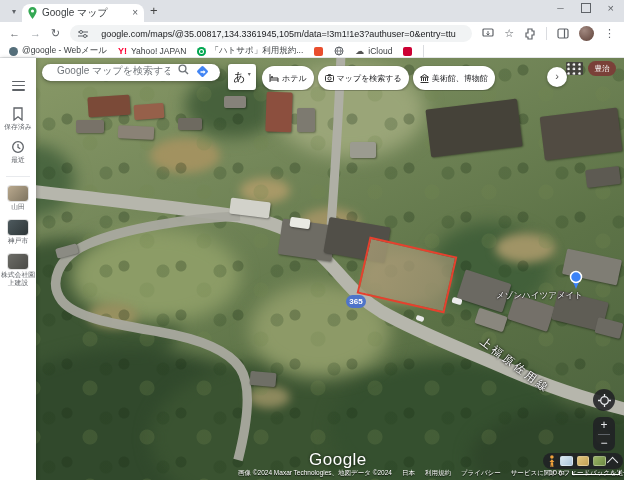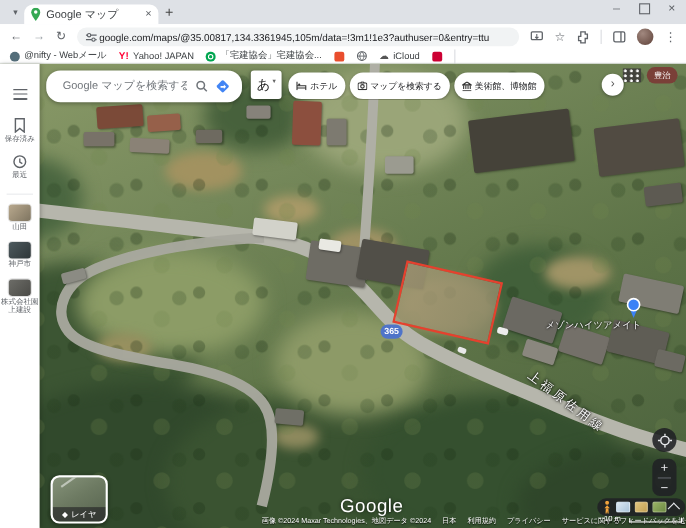--- a/index.html
+++ b/index.html
@@ -16,21 +16,21 @@
   .tab .t-close{font-size:10px;color:#5f6368;line-height:10px}
   #newtab{position:absolute;left:150px;top:3px;font-size:13px;color:#444}
   #wincontrols{position:absolute;right:10px;top:2px;display:flex;gap:17px;align-items:center;color:#5f6368}
   #wincontrols .mini{font-size:9px}
   #wincontrols .maxi{width:8px;height:8px;border:1px solid #5f6368}
   #wincontrols .clos{font-size:11px}
   #toolbar{position:absolute;left:0;top:22px;right:0;height:23px;background:#fff;
       display:flex;align-items:center;padding:0 9px;gap:10px;box-sizing:border-box}
   .navic{color:#5f6368;font-size:11px;line-height:11px}
   #omnibox{flex:1;max-width:402px;height:17px;background:#f1f3f4;border-radius:9px;
-      display:flex;align-items:center;padding:0 8px;gap:2px;overflow:hidden}
+      display:flex;align-items:center;padding:0 8px;gap:13px;overflow:hidden}
   #omnibox .url{font-size:9px;color:#202124;white-space:nowrap;overflow:hidden}
   .tbi{color:#5f6368;display:flex;align-items:center}
   .tb-divider{width:1px;height:13px;background:#dadce0}
   #avatar{width:15px;height:15px;border-radius:50%;background:radial-gradient(circle at 35% 30%,#a1887f,#5d4037)}
   #bookmarksbar{position:absolute;left:0;top:45px;right:0;height:13px;background:#fff;
       border-bottom:1px solid #e4e6e8;display:flex;align-items:center;padding:0 9px;gap:11px;
       font-size:8.5px;color:#3c4043;box-sizing:border-box}
   .bm{display:flex;align-items:center;gap:4px;white-space:nowrap}
   .fav{width:9px;height:9px;border-radius:2px;flex:none;display:inline-block}
   .fav.round{border-radius:50%}
@@ -62,22 +62,22 @@
   #poi-label{position:absolute;left:496px;top:232px;z-index:6;color:#fff;font-size:8.5px;
       white-space:nowrap;text-shadow:0 0 2px #000,0 0 2px #000}
   #poi-pin{position:absolute;left:568px;top:212px;z-index:6}
   #place-badge{position:absolute;left:588px;top:3px;z-index:6;min-width:22px;height:15px;
       background:#7a4038;border-radius:8px;color:#fff;font-size:7.5px;line-height:15px;
       text-align:center;padding:0 3px}
   #dots{position:absolute;left:566px;top:4px;width:17px;height:13px;z-index:5;background:#42423c;
       background-image:radial-gradient(circle at 2.5px 2.5px,#fff 1px,transparent 1.6px);
       background-size:5.5px 4.5px;border-radius:1px}
   
-  #searchbox{position:absolute;left:42px;top:6px;width:178px;height:29px;background:#fff;
-      border-radius:13px;z-index:25;display:flex;align-items:center;padding:0 10px 0 13px;
+  #searchbox{position:absolute;left:42px;top:6px;width:178px;height:17px;background:#fff;
+      border-radius:13px;z-index:25;display:flex;align-items:flex-start;padding:0 10px 0 13px;
       box-sizing:border-box;box-shadow:0 1px 4px rgba(0,0,0,.35);gap:6px}
   #searchbox input{border:0;outline:0;flex:1;font-size:10px;color:#202124;min-width:0;
       font-family:inherit;background:transparent}
   #searchbox input::placeholder{color:#70757a}
   #ime{position:absolute;left:228px;top:6px;width:28px;height:26px;background:#fff;z-index:25;
       border-radius:3px;box-shadow:0 1px 3px rgba(0,0,0,.35);display:flex;align-items:center;
       justify-content:center;gap:2px;font-size:12px;color:#222}
   #ime .caret{font-size:6px;color:#666;margin-top:-8px}
   #chips{position:absolute;left:262px;top:7px;width:284px;height:26px;overflow:hidden;z-index:25;
       display:flex;align-items:center;gap:4px}
@@ -180,29 +180,29 @@
         <path d="M7.5 1v9" stroke="#5f6368" stroke-width="1.2"></path>
       </svg>
     </span>
   <span id="avatar"></span>
   <span class="tbi" style="font-size:11px">⋮</span>
 </div>
 
 <div id="bookmarksbar">
   <span class="bm">
       <span class="fav round" style="background:#546e7a"></span>
-      <span>@nifty - Webメール</span>
+      <span>@google - Webメール</span>
     </span>
   <span class="bm">
       <span class="yico">Y!</span>
       <span>Yahoo! JAPAN</span>
     </span>
   <span class="bm">
       <span class="fav round" style="background:#00a650;box-shadow:inset 0 0 0 2px #00a650,inset 0 0 0 3px #fff"></span>
-      <span>「宅建協会」宅建協会...</span>
+      <span>「ハトサポ」利用規約...</span>
     </span>
   <span class="bm">
       <span class="fav" style="background:#e94e2e"></span>
     </span>
   <span class="bm">
       <svg width="10" height="10" viewBox="0 0 10 10">
         <circle cx="5" cy="5" r="4" fill="none" stroke="#5f6368"></circle>
         <path d="M1 5h8M5 1c-2.5 2.5-2.5 5.5 0 8M5 1c2.5 2.5 2.5 5.5 0 8" fill="none" stroke="#5f6368" stroke-width=".8"></path>
       </svg>
     </span>
@@ -319,27 +319,20 @@
         <svg width="9" height="9" viewBox="0 0 9 9">
           <path d="M.5 3.2L4.5.5l4 2.7z" fill="none" stroke="#333"></path>
           <path d="M1.5 3.5v3.5M3.5 3.5v3.5M5.5 3.5v3.5M7.5 3.5v3.5M.5 8.5h8" stroke="#333"></path>
         </svg>
         <span>美術館、博物館</span>
       </span>
 
   </div>
   <div id="chips-more">›</div>
 
-  <div id="layers">
-    <div style="position:absolute;left:8px;top:6px;width:36px;height:22px;border-left:2px solid rgba(255,255,255,.5);transform:rotate(55deg)"></div>
-    <div class="lbl">
-        <span style="font-size:7px">◆</span>
-        <span>レイヤ</span>
-      </div>
-  </div>
   <div id="glogo">Google</div>
   <div id="attrib">
     <span>画像 ©2024 Maxar Technologies、地図データ ©2024</span>
     <a href="#">日本</a>
     <a href="#">利用規約</a>
     <a href="#">プライバシー</a>
     <a href="#">サービスに関するフィードバックを送信</a>
   </div>
   <span id="scale-txt">10 m</span>
   <div id="scale-bar"></div>

